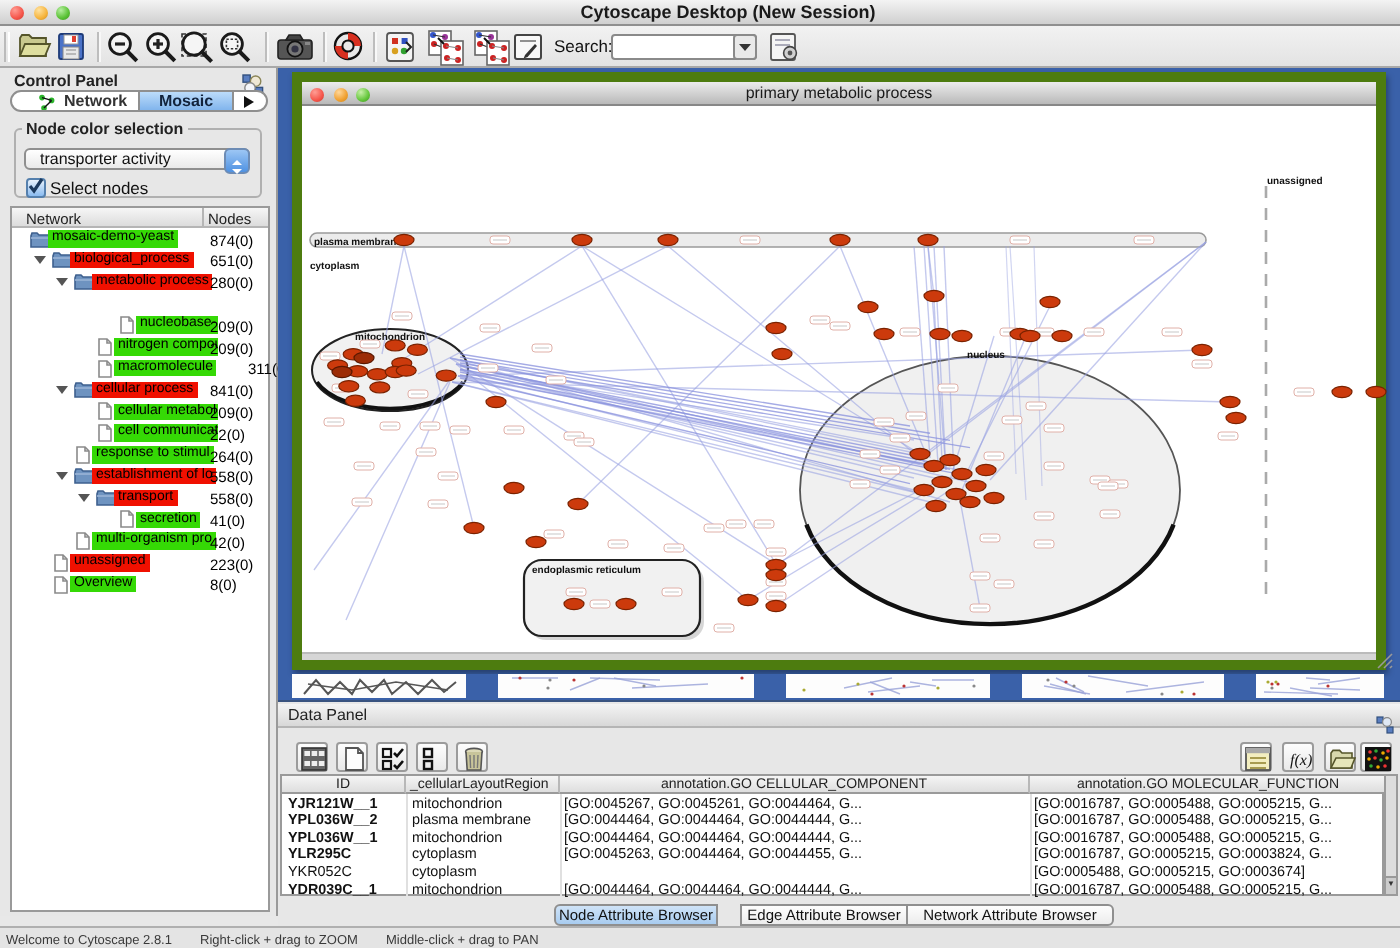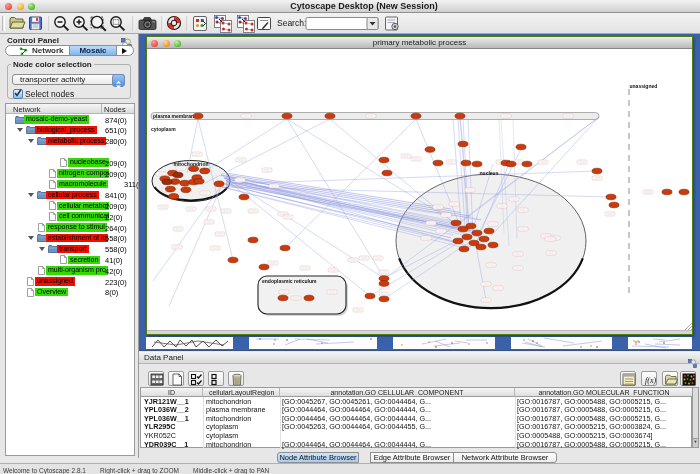--- a/index.html
+++ b/index.html
@@ -26,21 +26,21 @@
   #treehead{position:absolute;left:0;top:0;width:128px;height:9px;background:linear-gradient(#f6f6f6,#dcdcdc);border-bottom:1px solid #b5b5b5;font-size:7.5px;color:#222;}
   .trow{position:absolute;left:1px;width:127px;height:10.8px;font-size:7px;color:#000;}
   .tlabel{position:absolute;top:1.2px;height:8.5px;line-height:8.8px;padding:0 2px;white-space:nowrap;overflow:hidden;}
   .tnum{position:absolute;left:98px;top:1.5px;font-size:7.5px;}
   .green{background:#35d905;}
   .red{background:#f01000;}
   .tarrow{position:absolute;top:3.5px;width:0;height:0;border-top:4px solid #555;border-left:3px solid transparent;border-right:3px solid transparent;}
   .folder{position:absolute;top:1.5px;width:10px;height:7px;}
   .page{position:absolute;top:0.8px;width:7px;height:9px;}
   #desktop{left:139px;top:34px;width:561px;height:316px;background:#3a61a9;}
-  #frame{left:146px;top:36px;width:547px;height:299px;background:#fff;border:1px solid #4d7c0f;box-sizing:border-box;box-shadow:1px 2px 3px rgba(0,0,0,.35);}
+  #frame{left:146px;top:36px;width:547px;height:299px;background:#fff;border:5px solid #4d7c0f;box-sizing:border-box;box-shadow:1px 2px 3px rgba(0,0,0,.35);}
   #ftitle{position:absolute;left:0;top:0;width:100%;height:12px;background:linear-gradient(#ececec,#b9b9b9);border-bottom:1px solid #878787;box-sizing:border-box;}
   #ftext{position:absolute;left:0;top:1px;width:100%;text-align:center;font-size:8px;color:#1a1a1a;}
   #fbottom{position:absolute;left:0;bottom:0;width:100%;height:4px;background:#d6d6d6;border-top:1px solid #bbb;box-sizing:border-box;}
   #strip{left:146px;top:337px;width:546px;height:12px;background:#fdfdfd;overflow:hidden;}
   .bluechunk{position:absolute;top:0;width:16px;height:12px;background:#3a61a9;}
   #dpanel{left:139px;top:350px;width:561px;height:113px;background:#e7e7e7;border-top:1px solid #39537f;box-sizing:border-box;}
   #dphead{position:absolute;left:0;top:1px;width:100%;height:12px;background:linear-gradient(#f4f4f4,#d8d8d8);border-bottom:1px solid #b5b5b5;box-sizing:border-box;}
   #dpheadtext{position:absolute;left:5px;top:2px;font-size:8px;color:#222;}
   .dicon{position:absolute;top:20px;width:16px;height:15px;background:linear-gradient(#fdfdfd,#e9e9e9);border:1px solid #9b9b9b;border-radius:2px;box-sizing:border-box;}
   #dtable{position:absolute;left:1px;top:36px;width:552px;height:61px;background:#fff;border:1px solid #9a9a9a;box-sizing:border-box;}

